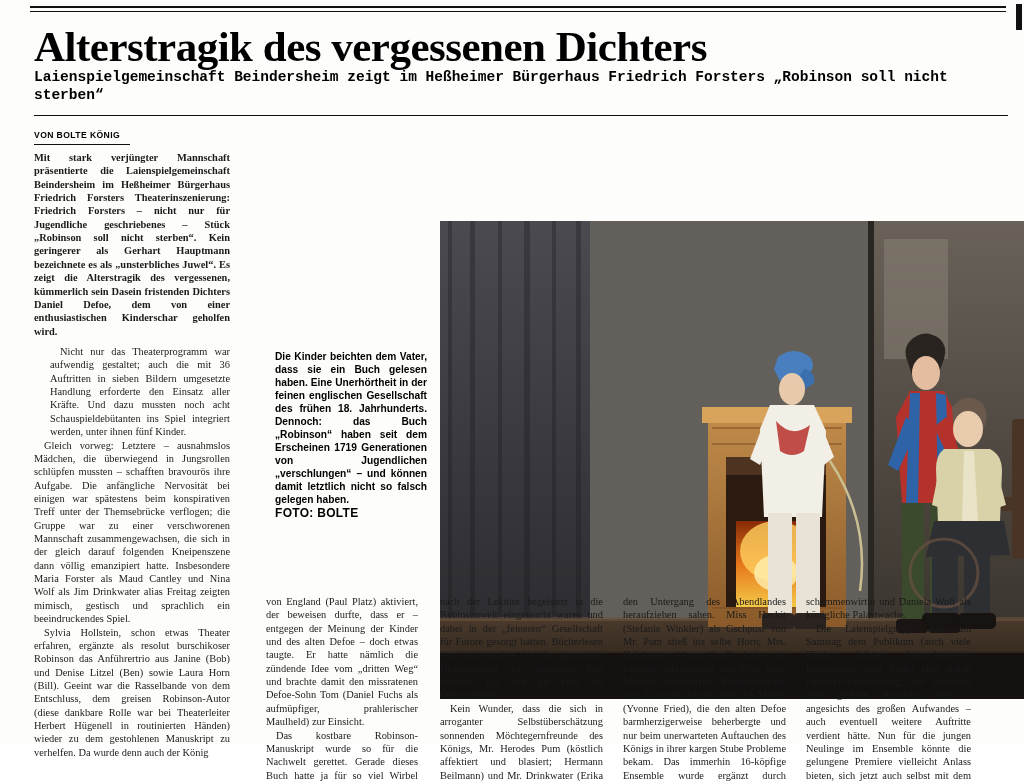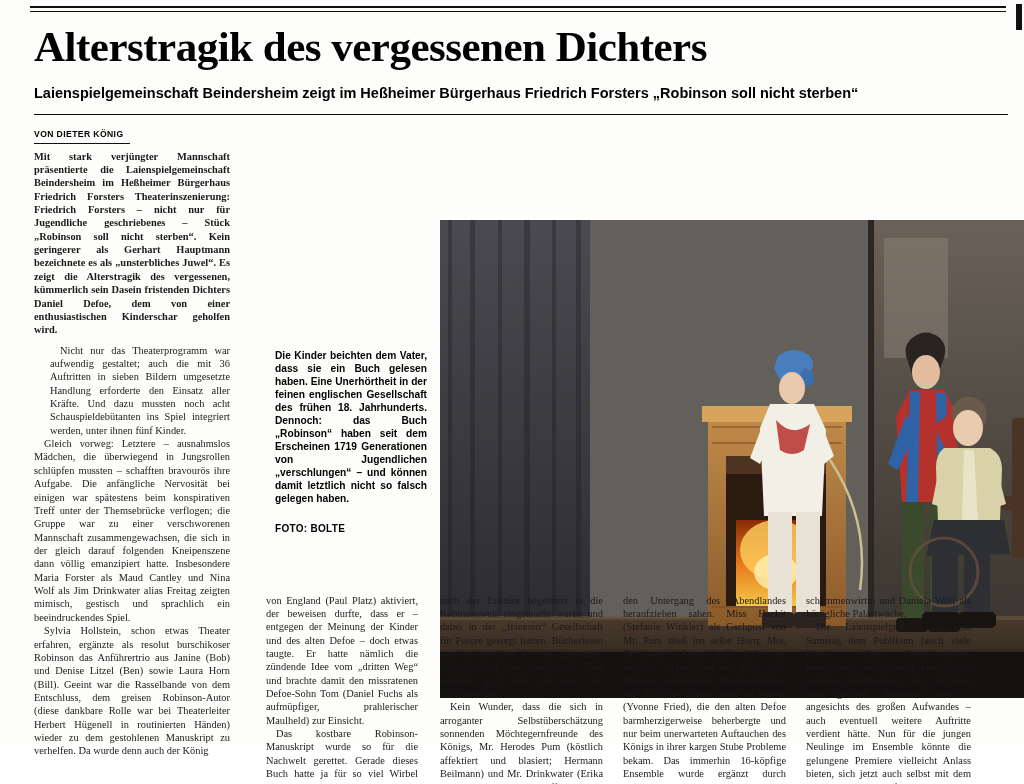--- a/index.html
+++ b/index.html
@@ -48,25 +48,25 @@
   .headline {
     font-family: "Liberation Serif", serif;
     font-weight: bold;
     font-size: 43px;
     line-height: 1.05;
     letter-spacing: -0.5px;
     margin: 18px 0 0 4px;
     color: #000;
   }
   .subhead {
-    font-family: Liberation Sans, sans-serif;
+    font-family: Liberation Mono, monospace;
     font-weight: bold;
     font-size: 14.5px;
     line-height: 1.2;
-    margin: 16px 0 0 4px;
+    margin: 0 0 0 4px;
     color: #000;
   }
   .rule-under-subhead {
     margin-top: 11px;
     margin-left: 4px;
     margin-right: 0;
     height: 1px;
     background: #111;
   }
   
@@ -120,23 +120,23 @@
     width: 152px;
     font-family: "Liberation Sans", sans-serif;
     font-weight: bold;
     font-size: 10.2px;
     line-height: 1.28;
     text-align: justify;
     color: #000;
   }
   .credit {
     font-weight: bold;
-    font-size: 10px;
+    font-size: 12px;
     letter-spacing: 0.3px;
-    margin-top: 18px;
+    margin-top: 0;
     color: #000;
   }
   
   svg.scene { display:block; }
 </style>
 </head>
 <body>
 
 <div class="page">
 
@@ -144,21 +144,21 @@
   <div class="top-rule thin"></div>
   <div class="corner-mark"></div>
 
   <h1 class="headline">Alterstragik des vergessenen Dichters</h1>
   <div class="subhead">Laienspielgemeinschaft Beindersheim zeigt im Heßheimer Bürgerhaus Friedrich Forsters „Robinson soll nicht sterben“</div>
   <div class="rule-under-subhead"></div>
 
   <div class="content">
 
     <div class="col" style="left:0px; top:14px; width:196px;">
-      <div class="byline">VON DIETER KÖNIG</div>
+      <div class="byline">VON BOLTE KÖNIG</div>
       <div class="lead">
         <p class="first">Mit stark verjüngter Mannschaft präsentierte die Laienspielgemeinschaft Beindersheim im Heßheimer Bürgerhaus Friedrich Forsters Theaterinszenierung: Friedrich Forsters – nicht nur für Jugendliche geschriebenes – Stück „Robinson soll nicht sterben“. Kein geringerer als Gerhart Hauptmann bezeichnete es als „unsterbliches Juwel“. Es zeigt die Alterstragik des vergessenen, kümmerlich sein Dasein fristenden Dichters Daniel Defoe, dem von einer enthusiastischen Kinderschar geholfen wird.</p>
       </div>
       <p style="margin-top:7px;margin-left:16px;">Nicht nur das Theaterprogramm war aufwendig gestaltet; auch die mit 36 Auftritten in sieben Bildern umgesetzte Handlung erforderte den Einsatz aller Kräfte. Und dazu mussten noch acht Schauspieldebütanten ins Spiel integriert werden, unter ihnen fünf Kinder.</p>
       <p>Gleich vorweg: Letztere – ausnahmslos Mädchen, die überwiegend in Jungsrollen schlüpfen mussten – schafften bravourös ihre Aufgabe. Die anfängliche Nervosität bei einigen war spätestens beim konspirativen Treff unter der Themsebrücke verflogen; die Gruppe war zu einer verschworenen Mannschaft zusammengewachsen, die sich in der gleich darauf folgenden Kneipenszene dann völlig emanzipiert hatte. Insbesondere Maria Forster als Maud Cantley und Nina Wolf als Jim Drinkwater alias Freitag zeigten mimisch, gestisch und sprachlich ein beeindruckendes Spiel.</p>
       <p>Sylvia Hollstein, schon etwas Theater erfahren, ergänzte als resolut burschikoser Robinson das Anführertrio aus Janine (Bob) und Denise Litzel (Ben) sowie Laura Horn (Bill). Geeint war die Rasselbande von dem Entschluss, dem greisen Robinson-Autor (diese dankbare Rolle war bei Theaterleiter Herbert Hügenell in routinierten Händen) wieder zu dem gestohlenen Manuskript zu verhelfen. Da wurde denn auch der König</p>
     </div>
 
     <div class="caption">
       <span>Die Kinder beichten dem Vater, dass sie ein Buch gelesen haben. Eine Unerhörtheit in der feinen englischen Gesellschaft des frühen 18. Jahrhunderts. Dennoch: das Buch „Robinson“ haben seit dem Erscheinen 1719 Generationen von Jugendlichen „verschlungen“ – und können damit letztlich nicht so falsch gelegen haben.</span>

